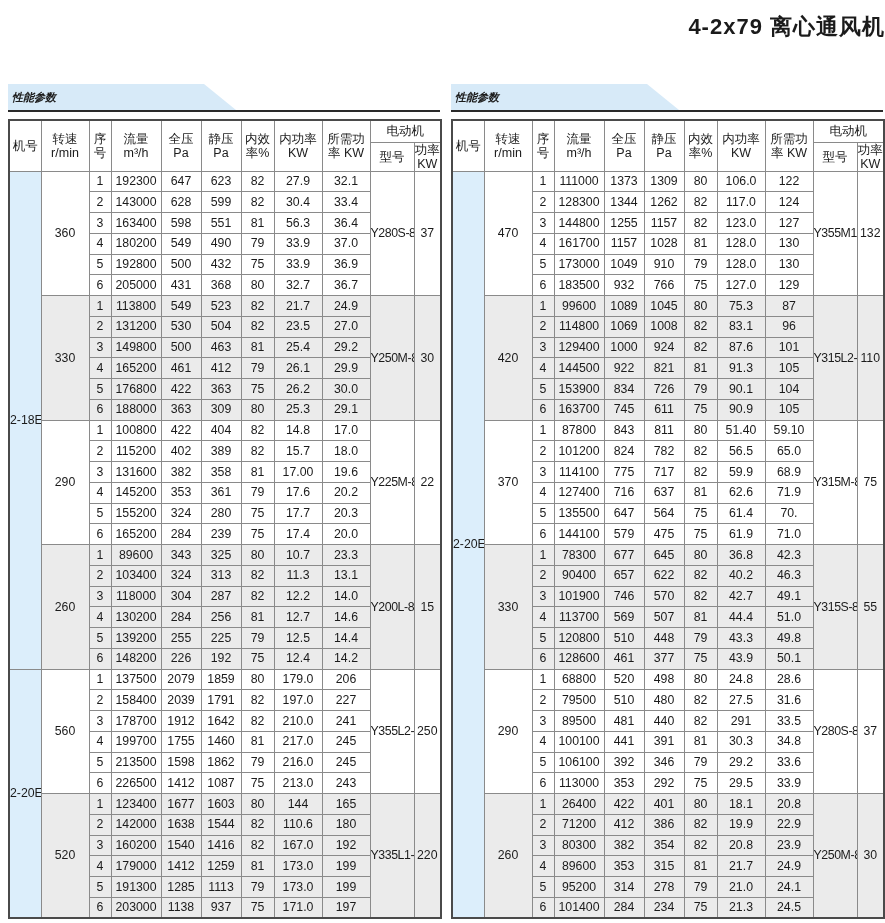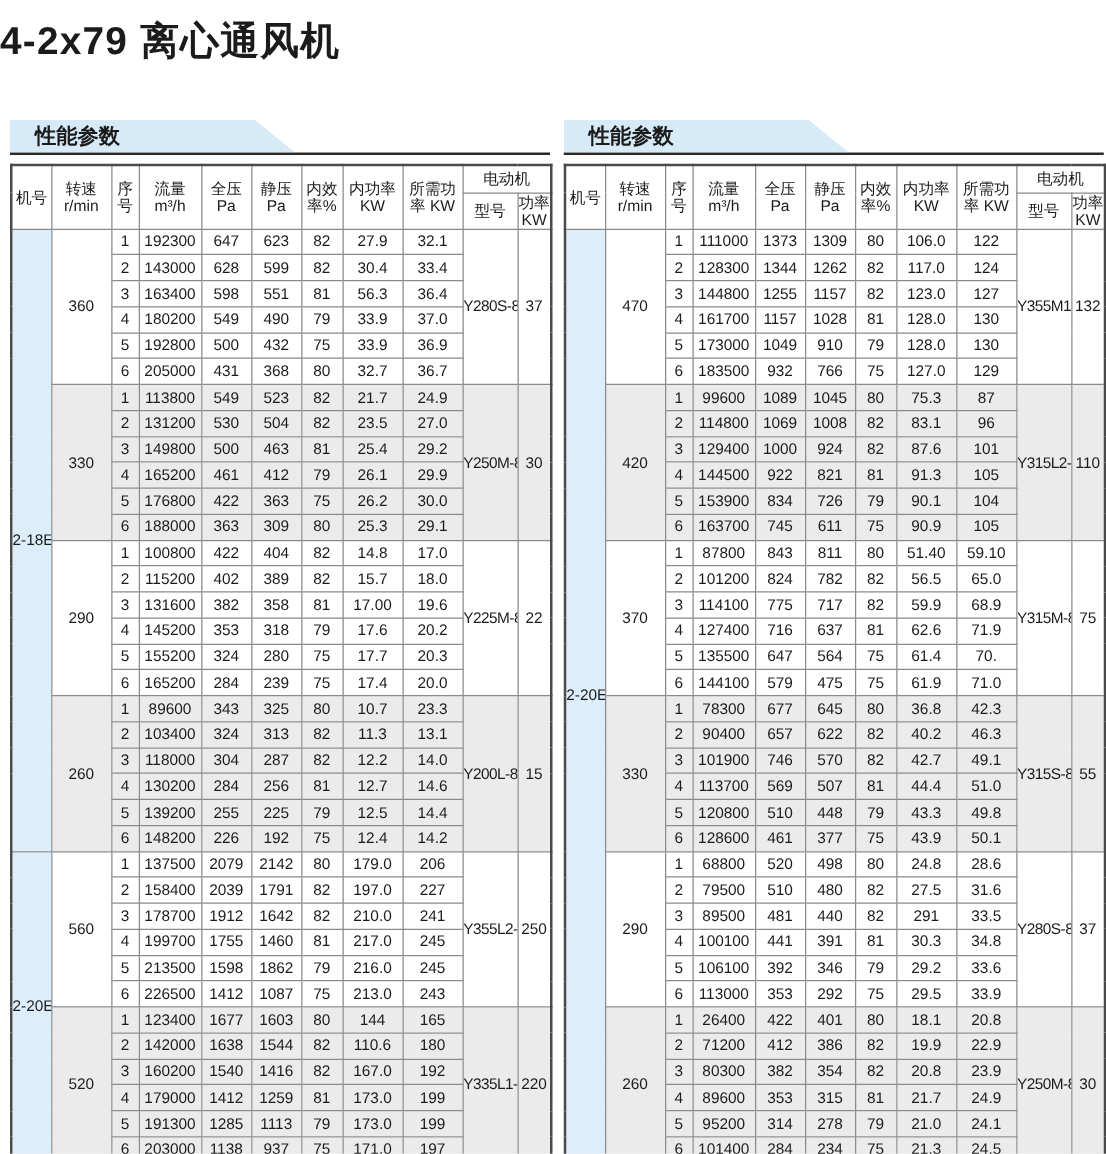--- a/index.html
+++ b/index.html
@@ -5,30 +5,30 @@
   :root{
     --tab-bg:#d7eaf8; --machine-bg:#dceefb; --stripe:#ebebeb;
     --grid:#8a8a8a; --frame:#4a4a4a; --ink:#1b1b1b;
   }
   *{box-sizing:border-box;margin:0;padding:0;}
   body{
     width:885px;height:923px;background:#fff;color:var(--ink);
     font-family:"Liberation Sans","DejaVu Sans",sans-serif;overflow:hidden;
   }
   .page-title{
-    text-align:left;padding-top:12px;font-size:31px;font-weight:bold;
+    text-align:right;padding-top:12px;font-size:22px;font-weight:bold;
     letter-spacing:1px;
   }
   .tables{display:flex;gap:11px;padding:0 8px;margin-top:42px;}
   .panel{width:432px;}
   .tab-bar{border-bottom:2px solid #2a2a2a;}
   .tab{
     width:228px;height:26px;background:var(--tab-bg);
     clip-path:polygon(0 0,196px 0,228px 100%,0 100%);
-    font-size:17px;font-weight:bold;line-height:26px;padding-left:20px;
+    font-size:11px;font-weight:bold;line-height:26px;padding-left:4px;font-style:italic;
   }
   table.perf{
     border-collapse:collapse;table-layout:fixed;width:432px;
     margin-top:7px;border:2px solid var(--frame);
   }
   table.perf th,table.perf td{
     border:1px solid var(--grid);text-align:center;vertical-align:middle;
     padding:0;font-weight:normal;overflow:hidden;white-space:nowrap;
   }
   table.perf thead tr:first-child{height:22px;}
@@ -257,21 +257,21 @@
             <td class="">382</td>
             <td class="">358</td>
             <td class="">81</td>
             <td class="">17.00</td>
             <td class="">19.6</td>
           </tr>
           <tr>
             <td class="">4</td>
             <td class="">145200</td>
             <td class="">353</td>
-            <td class="">318</td>
+            <td class="">361</td>
             <td class="">79</td>
             <td class="">17.6</td>
             <td class="">20.2</td>
           </tr>
           <tr>
             <td class="">5</td>
             <td class="">155200</td>
             <td class="">324</td>
             <td class="">280</td>
             <td class="">75</td>
@@ -343,21 +343,21 @@
             <td class="stripe">75</td>
             <td class="stripe">12.4</td>
             <td class="stripe">14.2</td>
           </tr>
           <tr>
             <td rowspan="12" class="machine-cell">2-20E</td>
             <td rowspan="6" class="speed-cell">560</td>
             <td class="">1</td>
             <td class="">137500</td>
             <td class="">2079</td>
-            <td class="">2142</td>
+            <td class="">1859</td>
             <td class="">80</td>
             <td class="">179.0</td>
             <td class="">206</td>
             <td rowspan="6" class="motor-model-cell">Y355L2-6</td>
             <td rowspan="6" class="motor-power-cell">250</td>
           </tr>
           <tr>
             <td class="">2</td>
             <td class="">158400</td>
             <td class="">2039</td>

